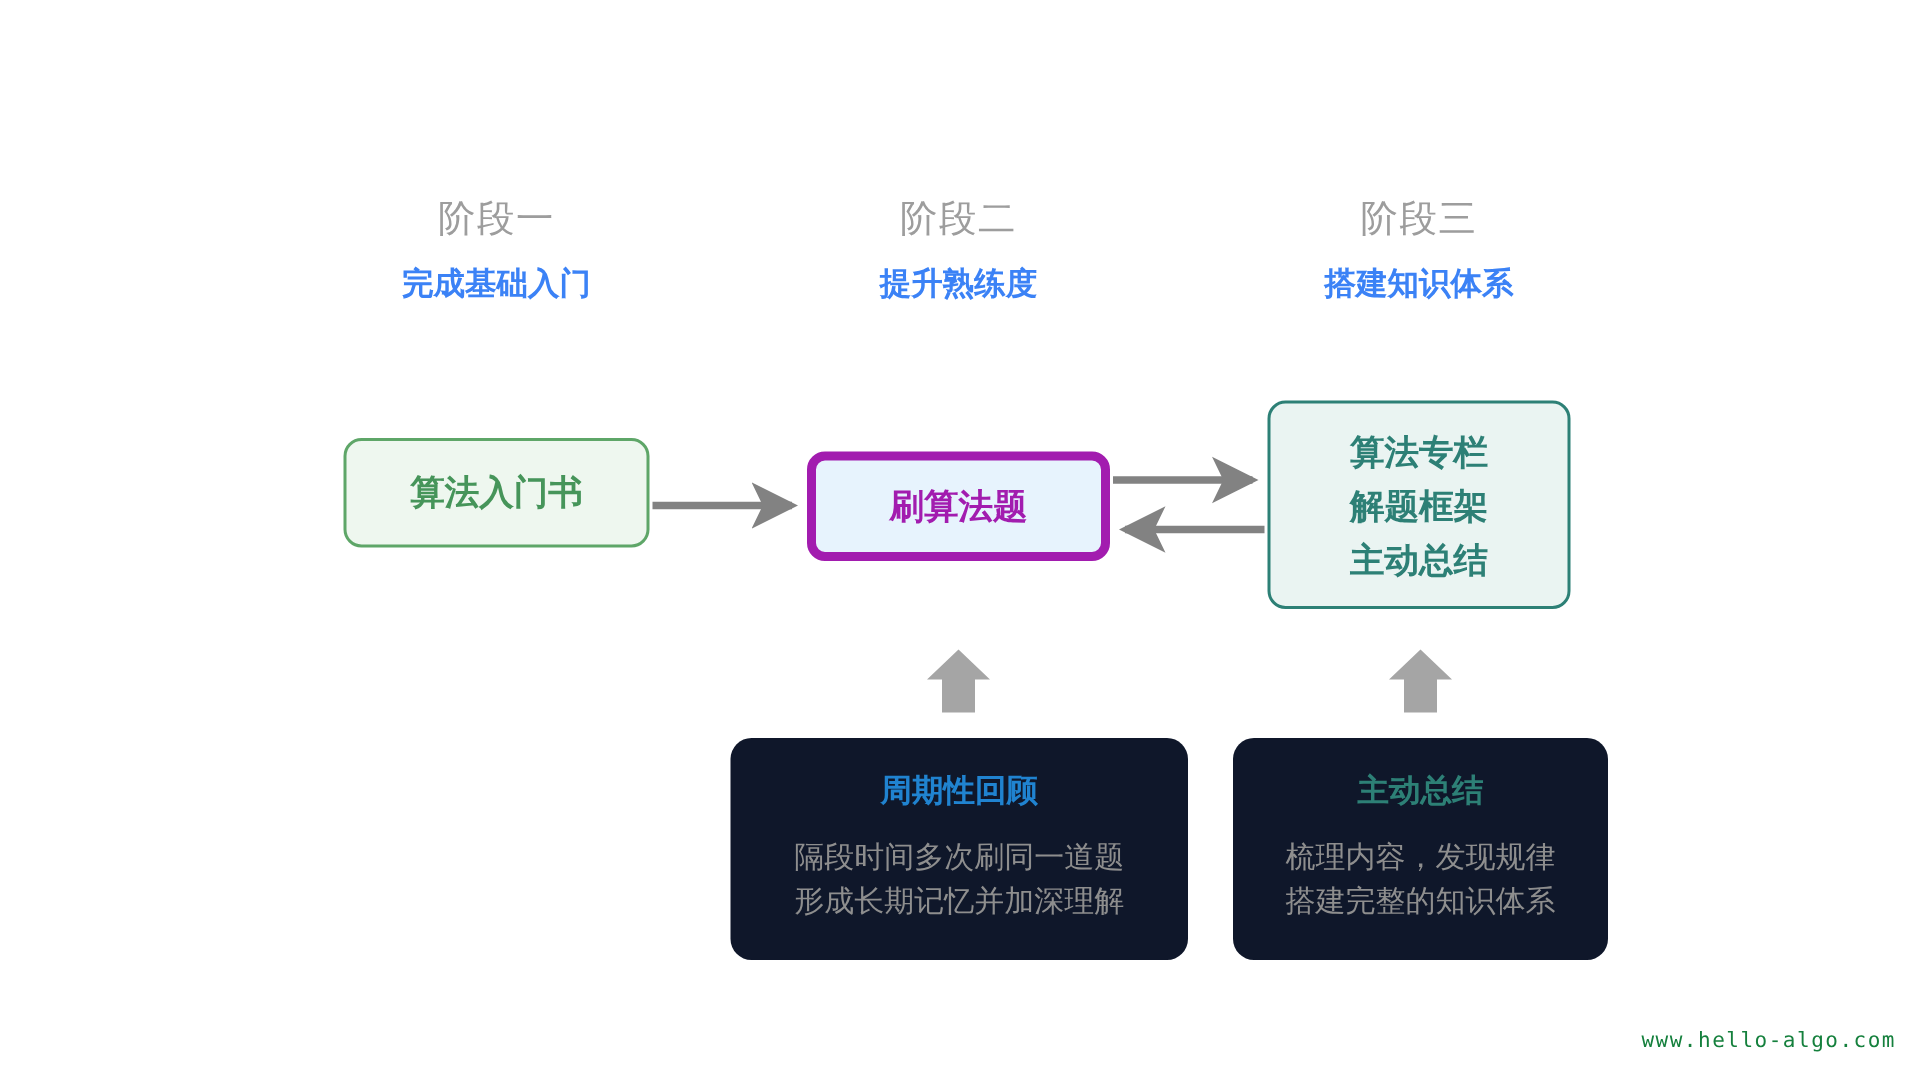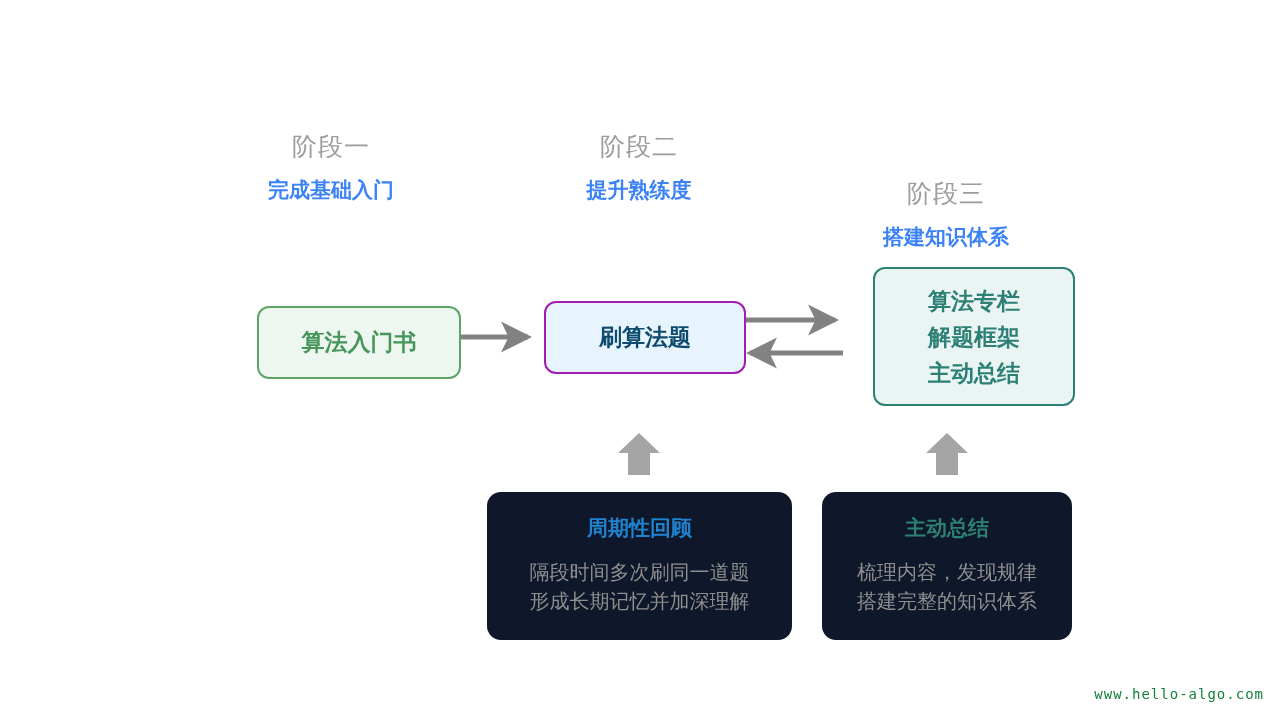--- a/index.html
+++ b/index.html
@@ -47,40 +47,39 @@
   .node {
     position: absolute;
     box-sizing: border-box;
     border-radius: 12px;
     display: flex;
     flex-direction: column;
     align-items: center;
     justify-content: center;
     font-weight: bold;
     text-align: center;
-    margin-left: 28px;
   }
   .node-green {
     left: 229px;
-    top: 306px;
+    top: 292px;
     width: 204px;
     height: 73px;
     background: #eef7ef;
     border: 2px solid #5ea668;
     color: #46955a;
     font-size: 23px;
   }
   .node-blue {
-    left: 516px;
+    left: 538px;
     top: 301px;
     width: 202px;
     height: 73px;
     background: #e7f3fd;
-    border: 2px solid #a21caf;
-    color: #0c4a6e;
+    border: 6px solid #a21caf;
+    color: #a21caf;
     font-size: 23px;
   }
   .node-teal {
     left: 845px;
     top: 267px;
     width: 202px;
     height: 139px;
     background: #eaf4f2;
     border: 2px solid #2d8076;
     color: #2d8076;
@@ -141,21 +140,21 @@
 <div class="canvas">
 
   <div class="stage-col" style="left:221px; top:130px;">
     <div class="stage-title">阶段一</div>
     <div class="stage-sub">完成基础入门</div>
   </div>
   <div class="stage-col" style="left:529px; top:130px;">
     <div class="stage-title">阶段二</div>
     <div class="stage-sub">提升熟练度</div>
   </div>
-  <div class="stage-col" style="left:836px; top:130px;margin-top:47px;">
+  <div class="stage-col" style="left:836px; top:130px;">
     <div class="stage-title">阶段三</div>
     <div class="stage-sub">搭建知识体系</div>
   </div>
 
   <svg class="arrows" viewBox="0 0 1280 720">
     <defs>
       <marker id="ah-right" markerWidth="7" markerHeight="7" refX="5.4" refY="3.5" orient="auto" markerUnits="strokeWidth">
         <path d="M0,0.4 L6.2,3.5 L0,6.6 L1.5,3.5 Z" fill="#828282"></path>
       </marker>
       <marker id="ah-left" markerWidth="7" markerHeight="7" refX="5.4" refY="3.5" orient="auto" markerUnits="strokeWidth">

